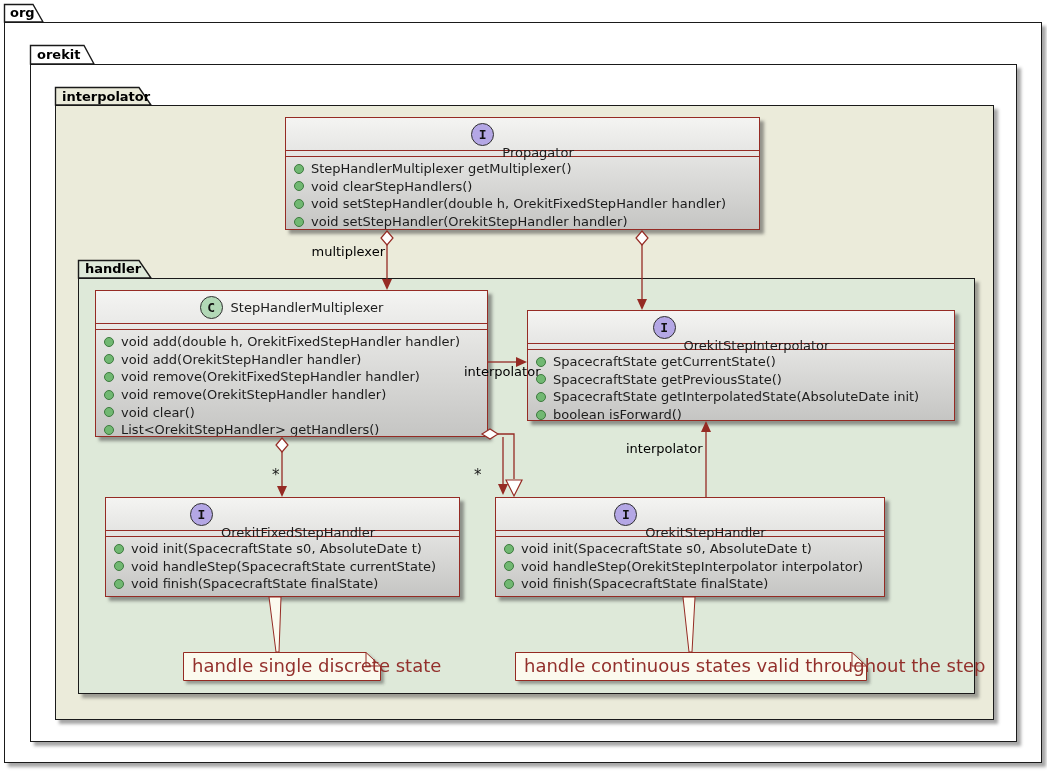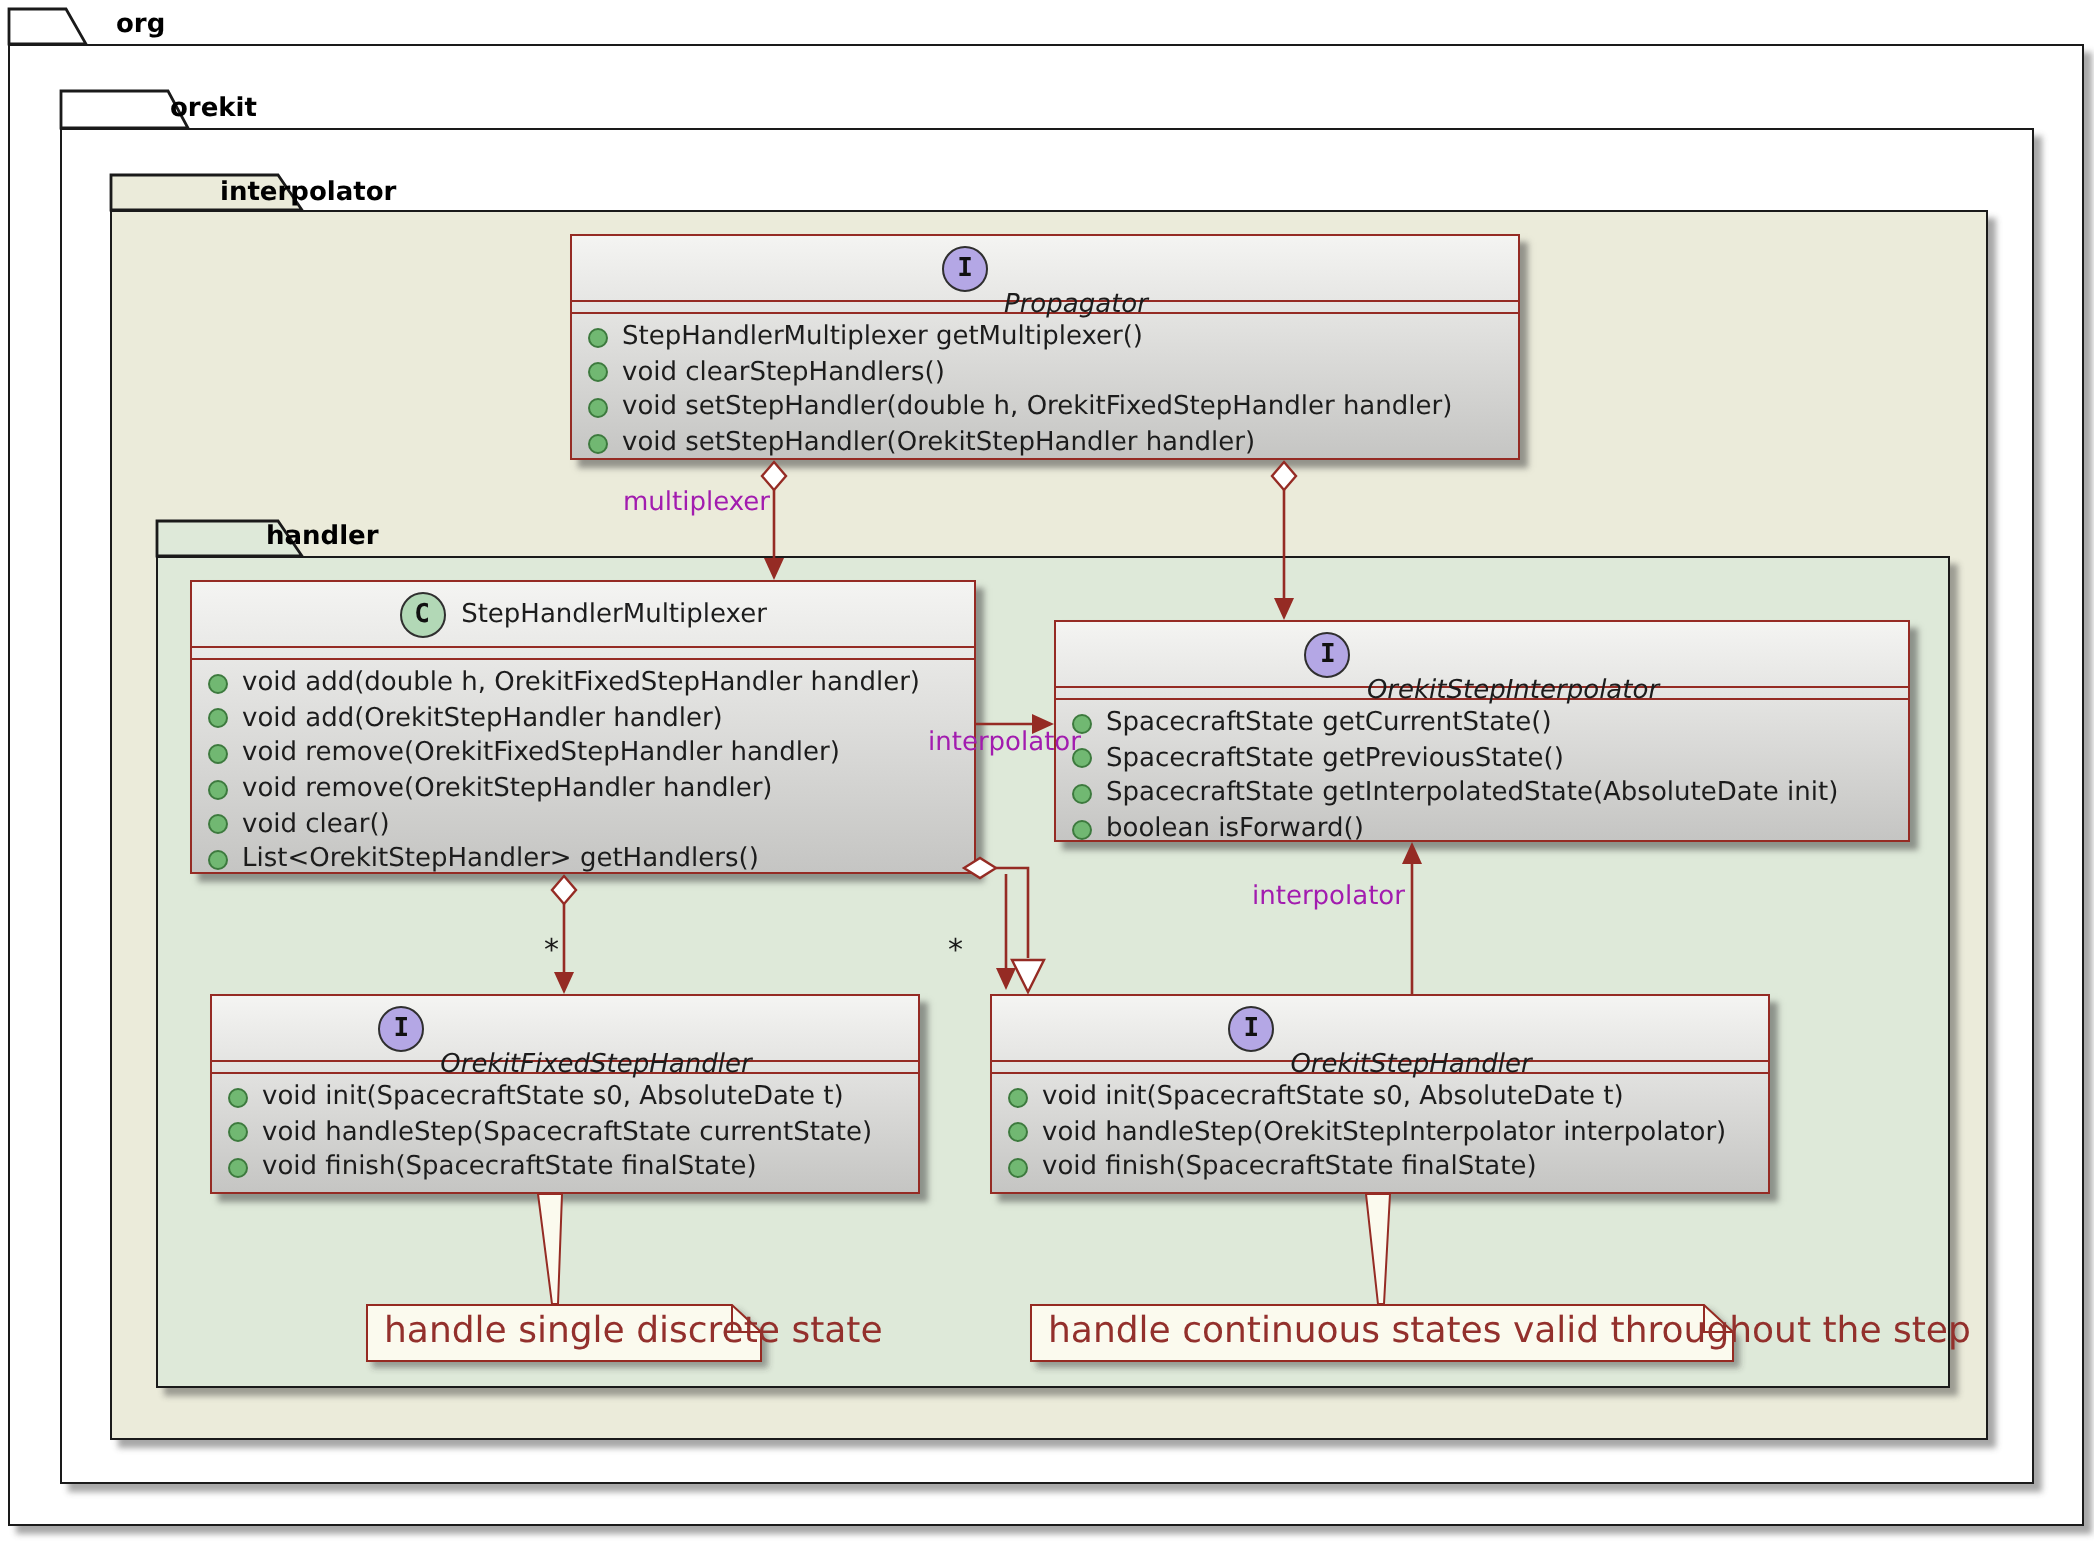--- a/index.html
+++ b/index.html
@@ -23,21 +23,21 @@
     font-family:"DejaVu Sans",sans-serif;color:var(--text);
     background:#ffffff;
   }
   
   .pkg-body{position:absolute;border:1.5px solid var(--package-border);
     box-shadow:4px 4px 3px rgba(60,60,60,.45);}
   #pkg-org{left:4px;top:22px;width:1036px;height:739px;background:#ffffff;}
   #pkg-orekit{left:30px;top:64px;width:985px;height:676px;background:#ffffff;}
   #pkg-propagation{left:55px;top:105px;width:937px;height:613px;background:var(--propagation-bg);}
   #pkg-sampling{left:78px;top:278px;width:895px;height:414px;background:var(--sampling-bg);}
-  .pkg-label{position:absolute;z-index:6;font-weight:bold;font-size:13px;color:#000;white-space:nowrap;margin-left:48px;}
+  .pkg-label{position:absolute;z-index:6;font-weight:bold;font-size:13px;color:#000;white-space:nowrap;}
   #lbl-org{left:10px;top:5px;}
   #lbl-orekit{left:37px;top:47px;}
   #lbl-propagation{left:62px;top:89px;}
   #lbl-sampling{left:85px;top:261px;}
   
   .uml-box{position:absolute;z-index:2;border:1px solid var(--edge);
     background:linear-gradient(var(--box-top),var(--box-bottom));
     box-shadow:4px 4px 3px rgba(60,60,60,.5);overflow:hidden;box-sizing:border-box;}
   #box-propagator{left:285px;top:117px;width:475px;height:113px;}
   #box-multiplexer{left:95px;top:290px;width:393px;height:147px;}
@@ -49,35 +49,35 @@
   .uml-fields{height:5px;border-bottom:1px solid var(--edge);}
   .uml-methods{padding:3px 8px 0 8px;}
   .m{display:flex;align-items:center;gap:7px;height:17.6px;font-size:13px;white-space:nowrap;}
   .bullet{width:8px;height:8px;border-radius:50%;flex:0 0 auto;
     background:var(--bullet-fill);border:1px solid var(--bullet-border);}
   .spot{width:21px;height:21px;border-radius:50%;border:1.2px solid #2f2f2f;flex:0 0 auto;
     display:flex;align-items:center;justify-content:center;
     font-family:"DejaVu Sans Mono",monospace;font-weight:bold;font-size:13px;color:#111;}
   .spot-interface{background:var(--interface-spot-bg);}
   .spot-class{background:var(--class-spot-bg);}
-  .iname{font-style:italic;margin-top:36px;}
+  .iname{margin-top:36px;}
   
   svg.overlay{position:absolute;left:0;top:0;z-index:5;pointer-events:none;}
   .edge-line{stroke:var(--edge);stroke-width:1.3;fill:none;}
   .diamond{fill:#ffffff;stroke:var(--edge);stroke-width:1.2;}
   .arrowhead{fill:var(--edge);stroke:none;}
   .tri{fill:#ffffff;stroke:var(--edge);stroke-width:1.2;}
   .note-shape{fill:var(--note-bg);stroke:var(--edge);stroke-width:1;}
   .note-fold{fill:none;stroke:var(--edge);stroke-width:1;}
   .note-conn{fill:var(--note-bg);stroke:var(--edge);stroke-width:1;}
   .tab-white{fill:#ffffff;stroke:var(--package-border);stroke-width:1.4;}
   .tab-prop{fill:var(--propagation-bg);stroke:var(--package-border);stroke-width:1.4;}
   .tab-samp{fill:var(--sampling-bg);stroke:var(--package-border);stroke-width:1.4;}
   
-  .edge-label{position:absolute;z-index:7;font-size:13px;color:#a21caf;white-space:nowrap;}
+  .edge-label{position:absolute;z-index:7;font-size:13px;color:#000000;white-space:nowrap;}
   #lbl-multiplexer{left:305px;top:244px;width:80px;text-align:right;}
   #lbl-interp-left{left:464px;top:364px;}
   #lbl-interp-right{left:626px;top:441px;}
   .star{position:absolute;z-index:7;font-size:15px;color:#1a1a1a;}
   #star-left{left:272px;top:466px;}
   #star-right{left:474px;top:466px;}
   .note-text{position:absolute;z-index:7;height:28px;line-height:28px;
     font-size:18px;color:var(--note-text);padding-left:9px;white-space:nowrap;}
   #note1-text{left:183px;top:652px;}
   #note2-text{left:515px;top:652px;}

